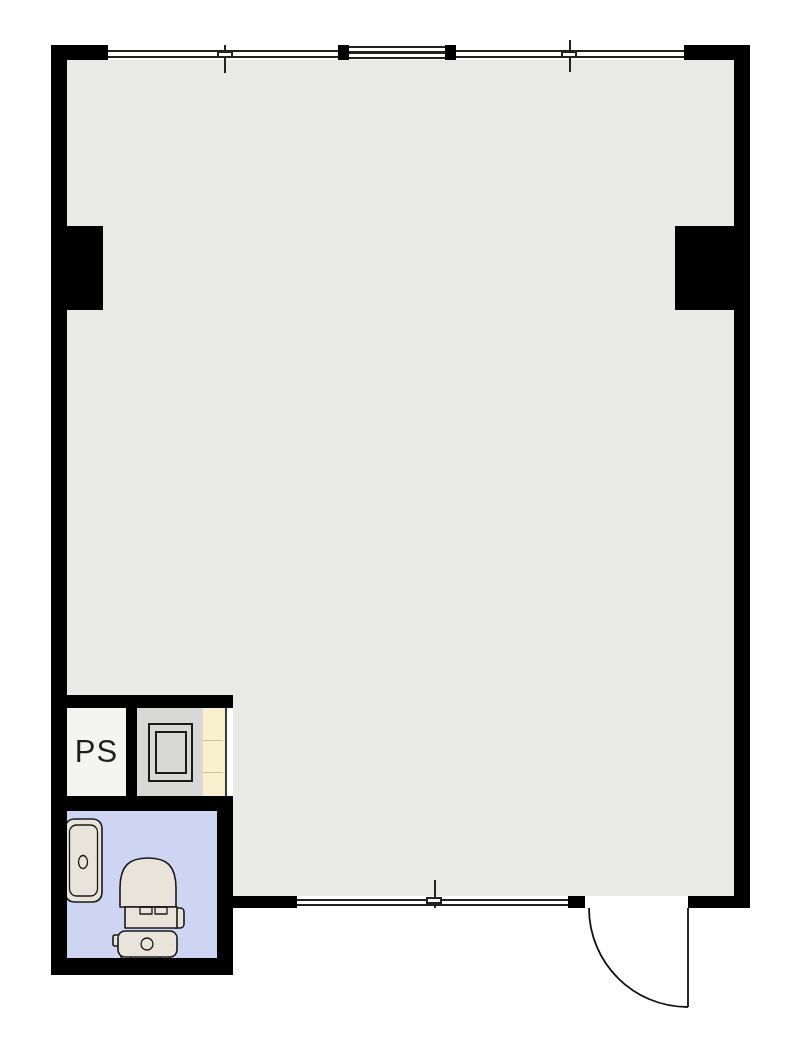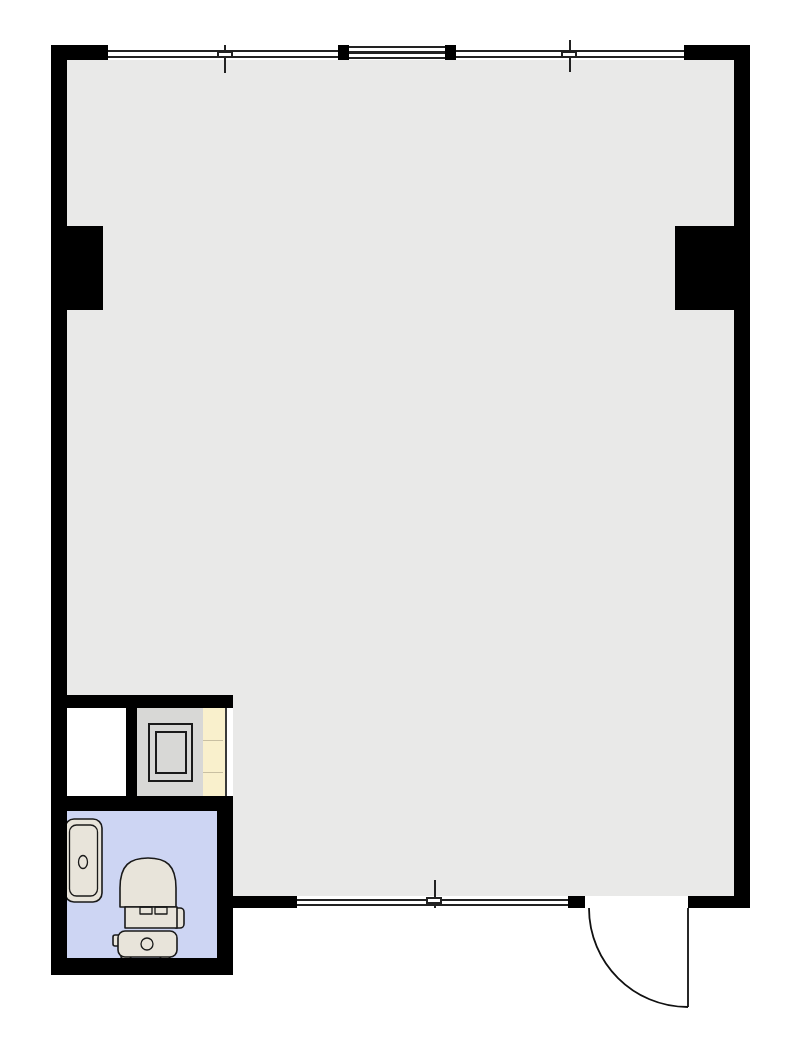--- a/index.html
+++ b/index.html
@@ -34,20 +34,23 @@
   .door-line{fill:none;stroke:#111;stroke-width:1.8;}
 </style>
 </head>
 <body>
 
 <div class="plan">
 
   <div class="floor" style="left:67px;top:60px;width:670px;height:635px;"></div>
   <div class="floor" style="left:233px;top:695px;width:504px;height:201px;"></div>
 
+  <div class="room room-ps" style="left:67px;top:708px;width:59px;height:88px;">
+    <span class="ps-label">PS</span>
+  </div>
   <div class="room room-equip" style="left:137px;top:708px;width:66px;height:88px;"></div>
   <div class="room room-shelf" style="left:203px;top:708px;width:24px;height:88px;">
     <div class="shelf-line" style="top:32px;"></div>
     <div class="shelf-line" style="top:64px;"></div>
   </div>
   <div class="room room-bath" style="left:67px;top:811px;width:150px;height:147px;"></div>
 
   <div class="boiler-outer" style="left:148px;top:723px;width:45px;height:59px;"></div>
   <div class="boiler-inner" style="left:155px;top:731px;width:32px;height:43px;"></div>
 

